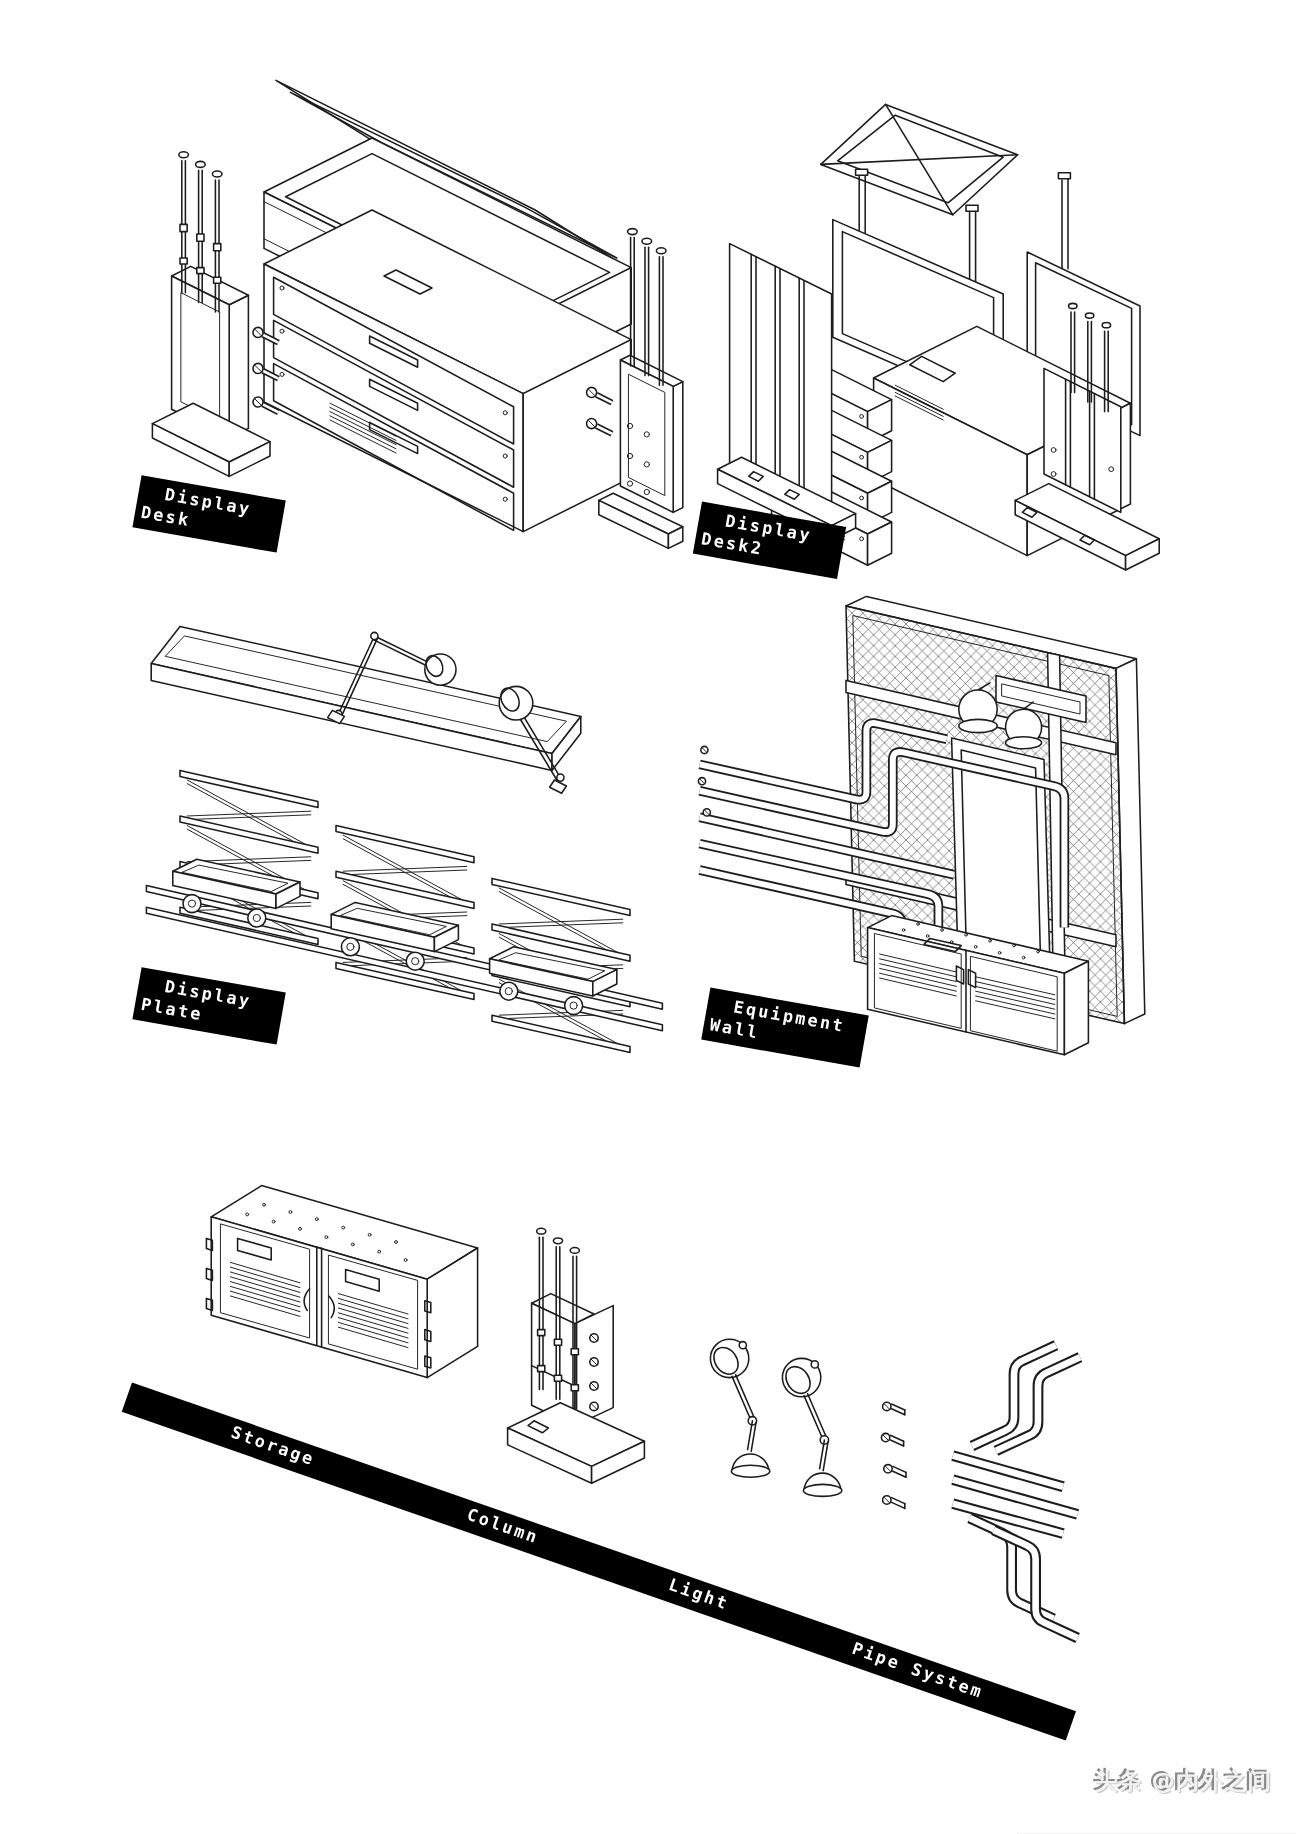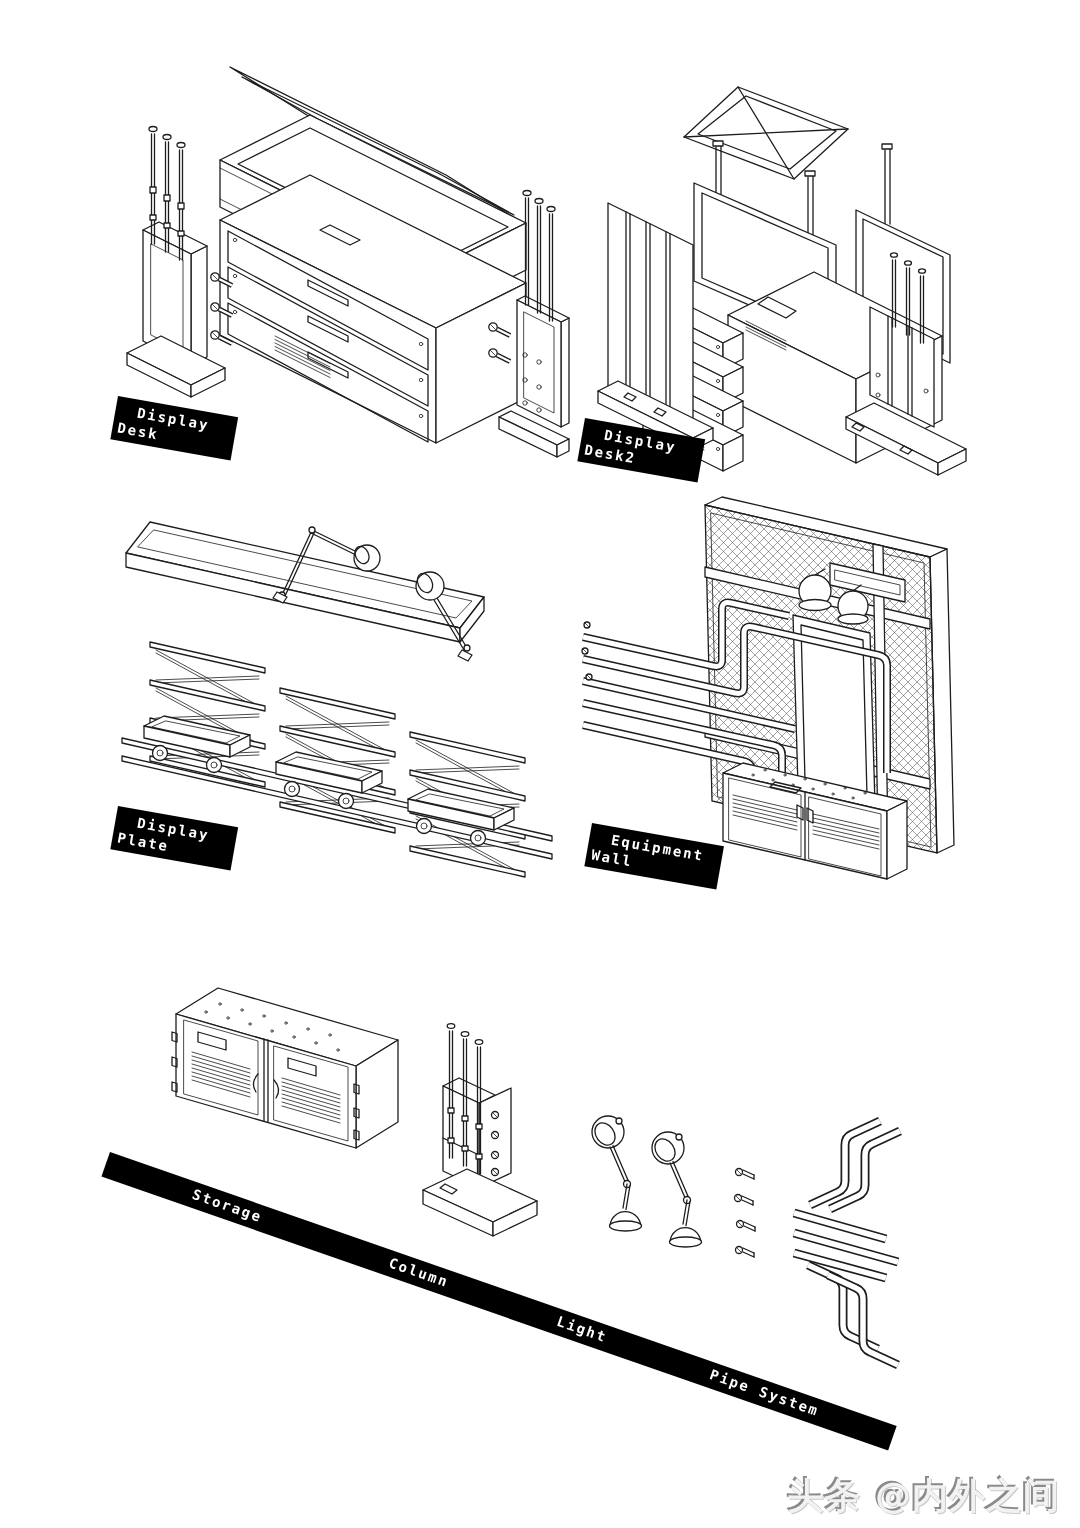--- a/index.html
+++ b/index.html
@@ -17,21 +17,21 @@
   svg .bolt-i{fill:none;stroke:#ffffff;stroke-width:2.2;stroke-linecap:butt;}
 
   .banner{position:absolute;background:#000000;color:#ffffff;transform-origin:0 0;
           font-weight:bold;font-size:14px;letter-spacing:2px;line-height:17px;}
   .banner .l1{display:block;margin:5px 0 0 22px;}
   .banner .l2{display:block;margin:1px 0 0 5px;}
   .ribbon{position:absolute;background:#000000;transform-origin:0 0;}
   .ribbon span{position:absolute;top:4px;color:#ffffff;font-weight:bold;font-size:14px;
                letter-spacing:2px;white-space:nowrap;}
   .watermark{position:absolute;top:1472px;right:20px;font-family:"DejaVu Sans",sans-serif;
-             font-weight:bold;font-size:36px;color:#f2f2f2;letter-spacing:1px;
+             font-weight:bold;font-size:19px;color:#f2f2f2;letter-spacing:1px;
              text-shadow:-2px -2px 0 #8a8a8a, 1px 1px 0 #c9c9c9;}
 </style>
 </head>
 <body>
 
 <div class="sheet">
 
   <svg class="draw" style="left:125px;top:65px" width="445" height="405" viewBox="0 0 445 405">
     <defs>
       <g id="bsm">

